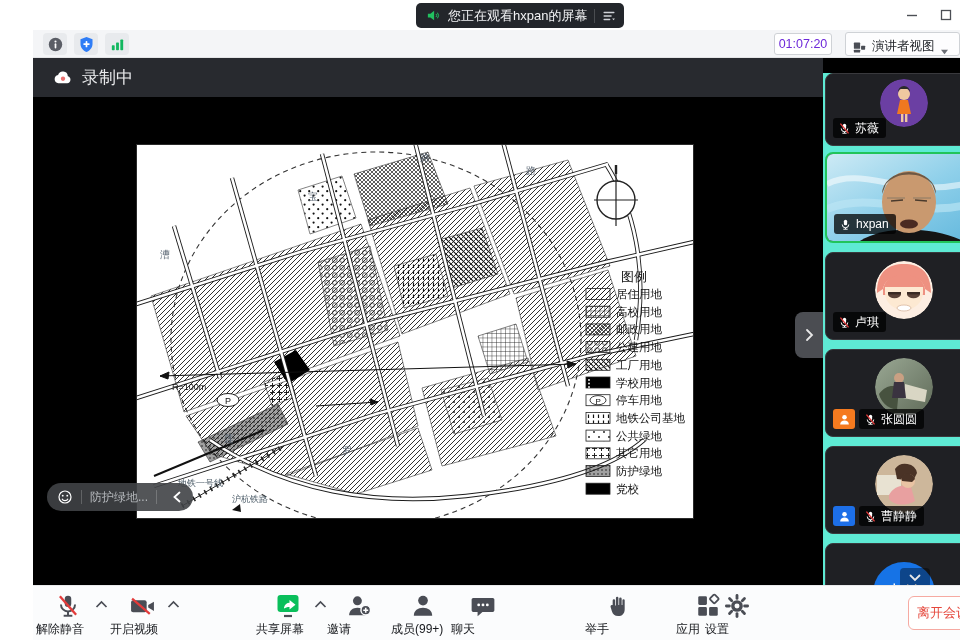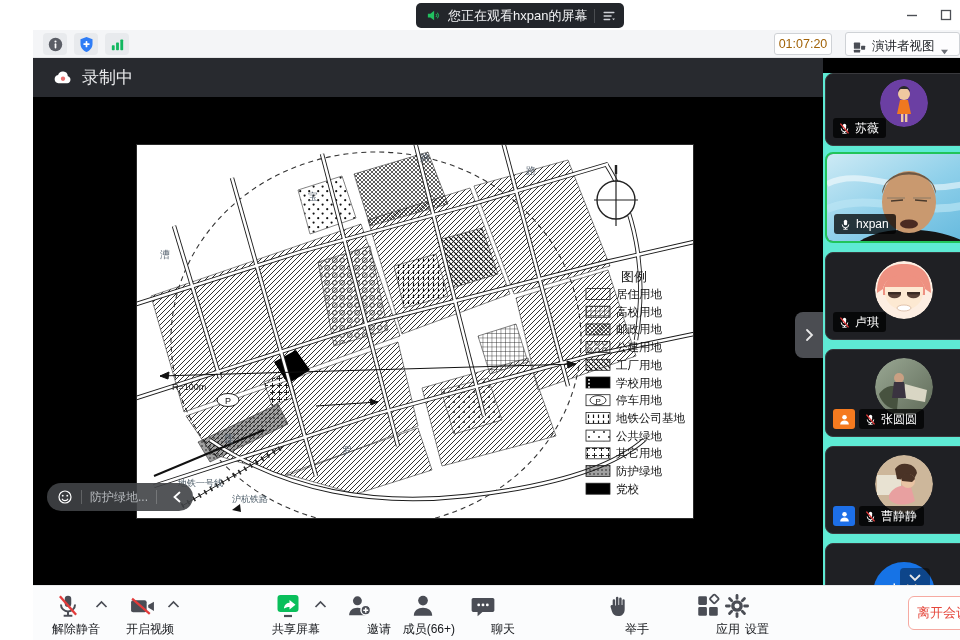--- a/index.html
+++ b/index.html
@@ -13,21 +13,21 @@
   .banner .txt { color:#f2f3f5; font-size:13px; white-space:nowrap; }
   .banner .sep { width:1px; height:14px; background:#ffffff2e; }
   .wctl { position:absolute; top:4px; width:30px; height:22px; display:flex; align-items:center; justify-content:center; }
   .wctl svg { display:block; }
 
   
   .meetbar { position:absolute; left:0; top:30px; width:960px; height:28px; background:#f4f5f7; border-bottom:1px solid #e3e4e6; }
   .chip { position:absolute; top:3px; width:24px; height:22px; background:#e8eaed; border-radius:4px;
           display:flex; align-items:center; justify-content:center; }
   .timer { position:absolute; left:741px; top:3px; width:58px; height:22px; background:#fff; border:1px solid #cfd2d6;
-           border-radius:3px; font-size:12.5px; color:#a16207; display:flex; align-items:center; justify-content:center; }
+           border-radius:3px; font-size:12.5px; color:#6d28d9; display:flex; align-items:center; justify-content:center; }
   .viewsel { position:absolute; left:812px; top:2px; width:115px; height:24px; background:#fdfdfe; border:1px solid #cfd2d6;
              border-radius:3px; display:flex; align-items:flex-end; gap:5px; padding:0 6px; }
   .viewsel .lbl { font-size:12.5px; color:#23262b; white-space:nowrap; }
   .fsbtn { position:absolute; left:932px; top:3px; width:24px; height:22px; display:flex; align-items:center; justify-content:center; }
 
   
   .main { position:absolute; left:0; top:58px; width:960px; height:527px; background:#000; }
   .share { position:absolute; left:0; top:0; width:790px; height:527px; background:#000; overflow:hidden; }
   .recstrip { position:absolute; left:0; top:0; width:790px; height:39px; background:#282a2f;
               display:flex; align-items:center; gap:9px; padding-left:20px; }
@@ -56,21 +56,21 @@
   .badge { position:absolute; left:7px; bottom:7px; width:22px; height:20px; border-radius:3px;
            display:flex; align-items:center; justify-content:center; }
   .badge.orange { background:#f57a1f; } .badge.blue { background:#1d6fe8; }
   .badge ~ .nlabel { left:33px; }
   .sbscroll { position:absolute; left:955px; top:0px; width:3px; height:527px; background:#d9dadc; opacity:.55; }
   .chev-overlay { position:absolute; left:74px; top:24px; width:30px; height:20px; background:#0006; border-radius:4px;
                   display:flex; align-items:center; justify-content:center; }
 
   
   .bottombar { position:absolute; left:0; top:585px; width:960px; height:55px; background:#fbfcfd; border-top:1px solid #e9eaec; }
-  .tbtn { position:absolute; top:5px; width:64px; text-align:right; }
+  .tbtn { position:absolute; top:5px; width:64px; text-align:left; }
   .tbtn .ic { height:28px; display:flex; align-items:flex-end; justify-content:center; }
   .tbtn .lb { font-size:12px; color:#17191d; margin-top:2px; white-space:nowrap; }
   .tchev { position:absolute; top:14px; width:14px; height:12px; }
   .leave { position:absolute; left:875px; top:10px; width:70px; height:34px; background:#fff; border:1px solid #f6aaa2;
            border-radius:6px; color:#e5473c; font-size:13px; display:flex; align-items:center; justify-content:center; }
 
   svg { display:block; }
   text { font-family:"Liberation Sans","DejaVu Sans",sans-serif; }
 </style>
 </head>
@@ -585,21 +585,21 @@
       <div class="lb">邀请</div>
     </div>
 
     <div class="tbtn" style="left:358px">
       <div class="ic">
           <svg width="26" height="26" viewBox="0 0 24 24">
         <circle cx="12" cy="7" r="4.5" fill="#4a4d55"></circle>
         <path d="M3.5 21c0-4.8 3.8-7.4 8.5-7.4s8.5 2.6 8.5 7.4z" fill="#4a4d55"></path>
       </svg>
         </div>
-      <div class="lb">成员(66+)</div>
+      <div class="lb">成员(99+)</div>
     </div>
 
     <div class="tbtn" style="left:418px">
       <div class="ic">
           <svg width="26" height="26" viewBox="0 0 24 24">
         <path d="M3 4.5h18c.8 0 1.5.7 1.5 1.5v10c0 .8-.7 1.5-1.5 1.5h-9.5l-4.5 4v-4H3c-.8 0-1.5-.7-1.5-1.5V6c0-.8.7-1.5 1.5-1.5z" fill="#4a4d55"></path>
         <g fill="#fff">
               <circle cx="8" cy="11" r="1.3"></circle>
               <circle cx="12" cy="11" r="1.3"></circle>
               <circle cx="16" cy="11" r="1.3"></circle>

